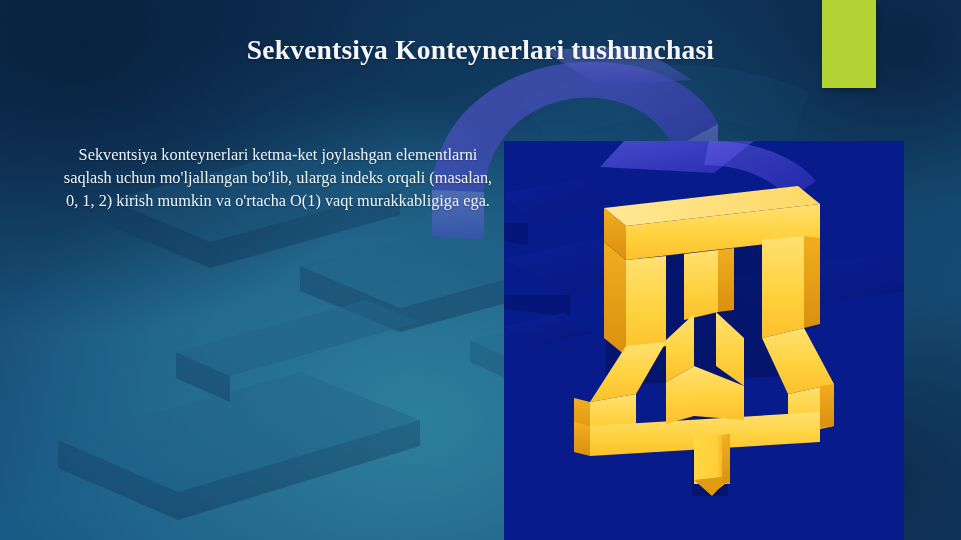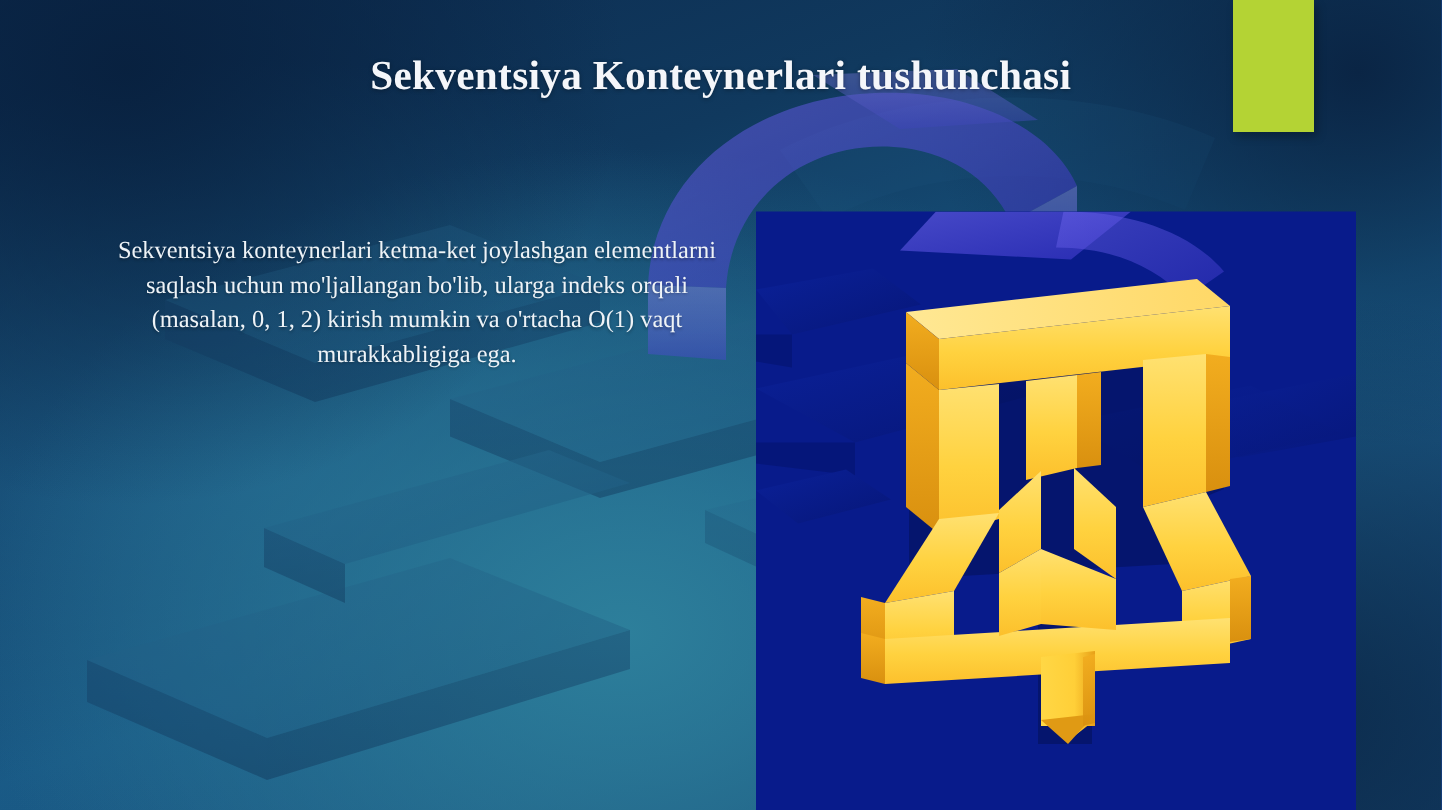--- a/index.html
+++ b/index.html
@@ -96,21 +96,21 @@
     left: 58px;
     top: 143px;
     width: 440px;
     text-align: center;
     color: #eef3f7;
     font-family: "Liberation Serif", serif;
     font-size: 16.3px;
     line-height: 1.42;
     text-shadow: 0 1px 2px rgba(0,0,0,0.30);
   }
-  .para { margin: 12px; }
+  .para { margin: 0; }
   .para-gap { height: 26px; }
 
   
   .picture {
     position: absolute;
     left: 504px;
     top: 141px;
     width: 400px;
     height: 399px;
     background: #081b8b;

